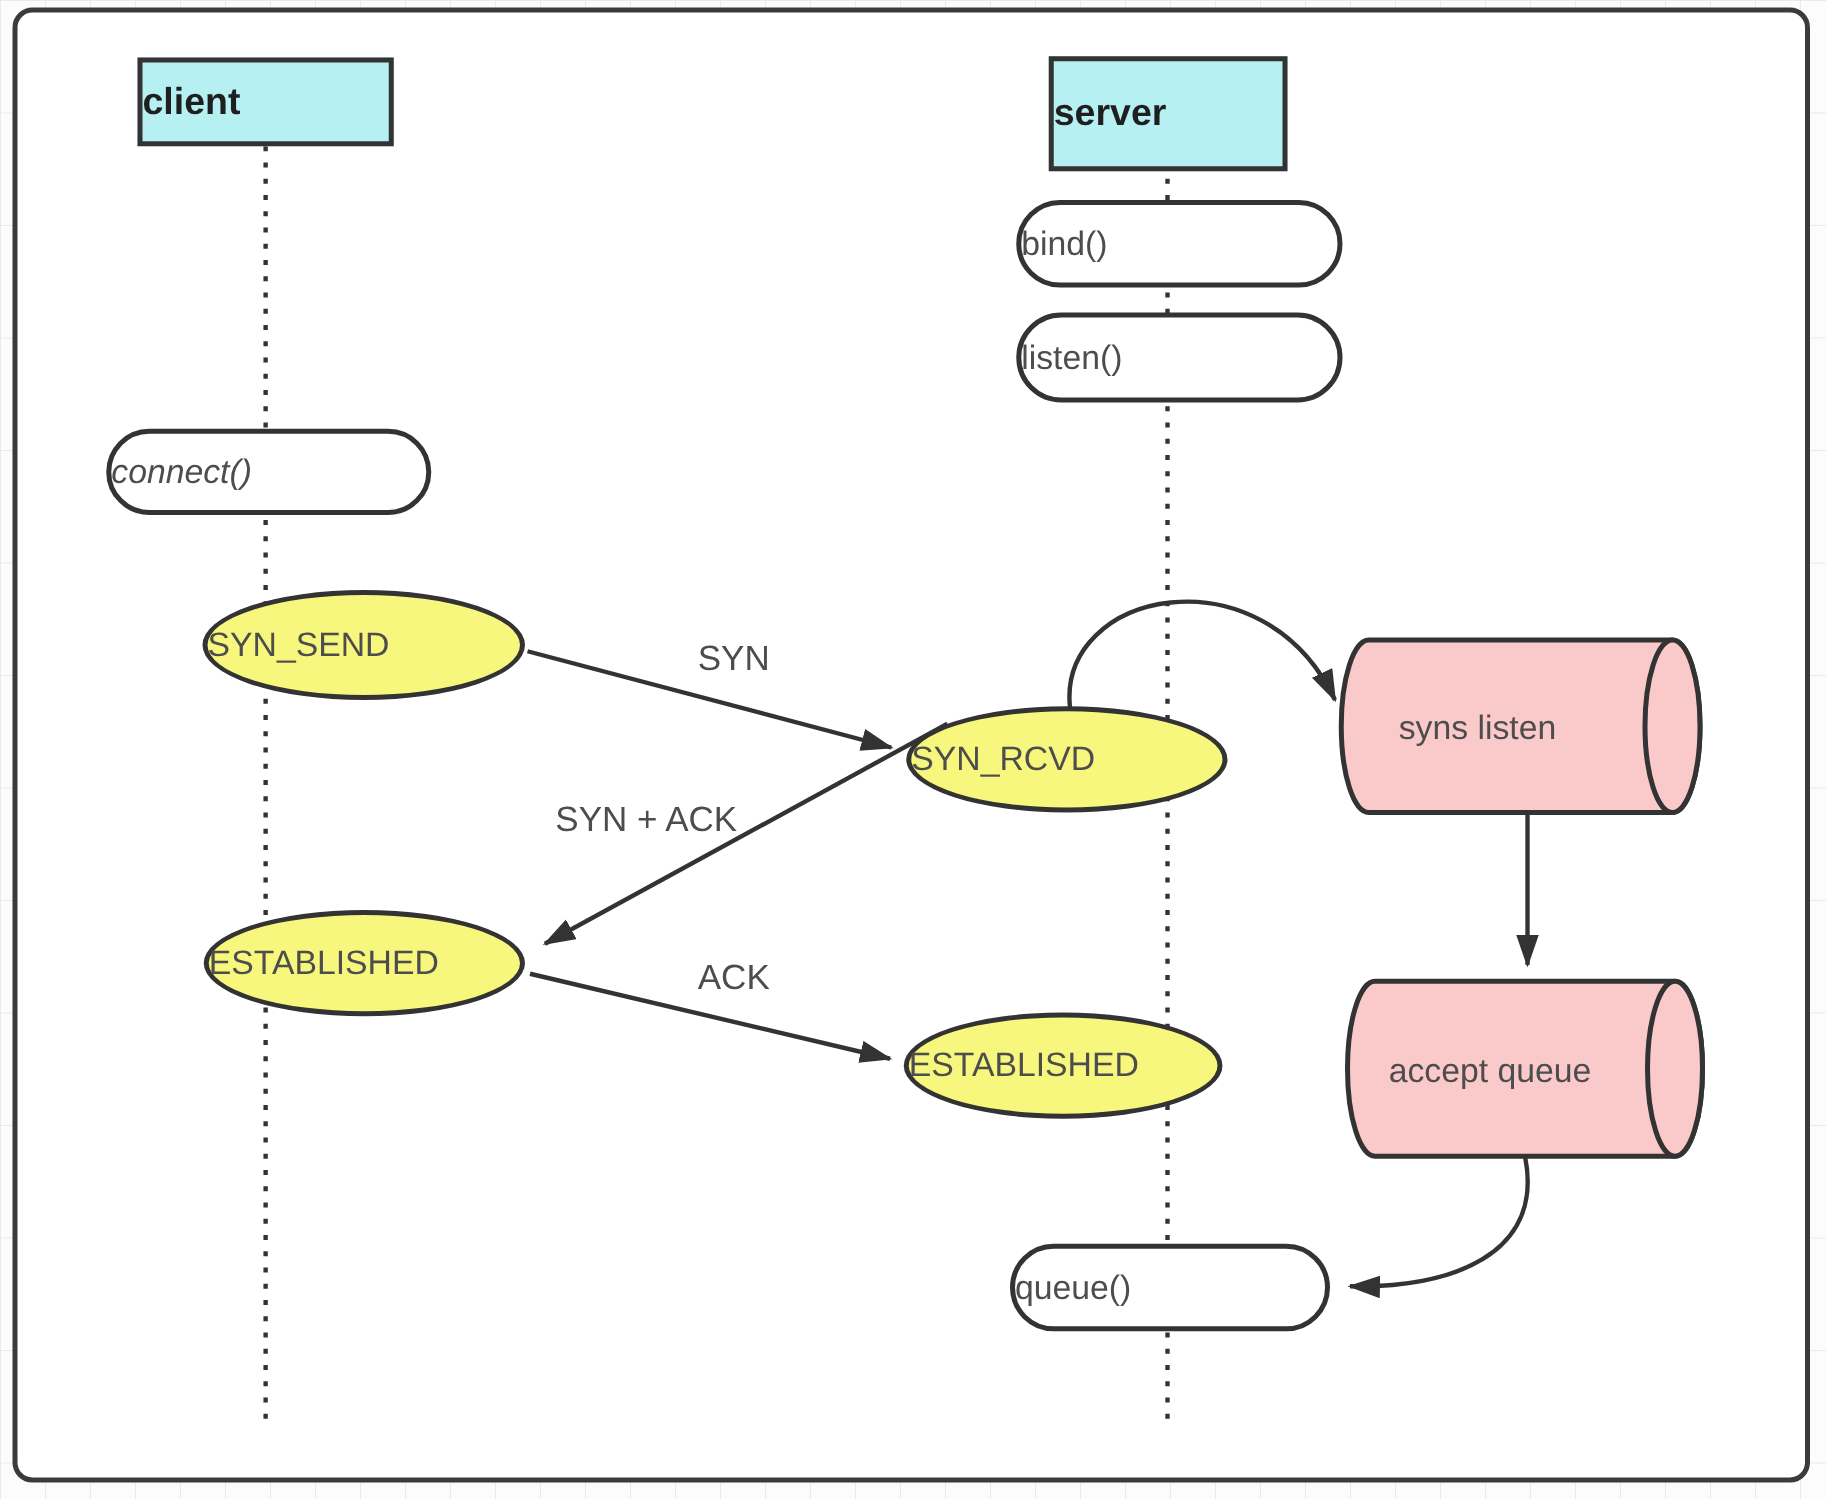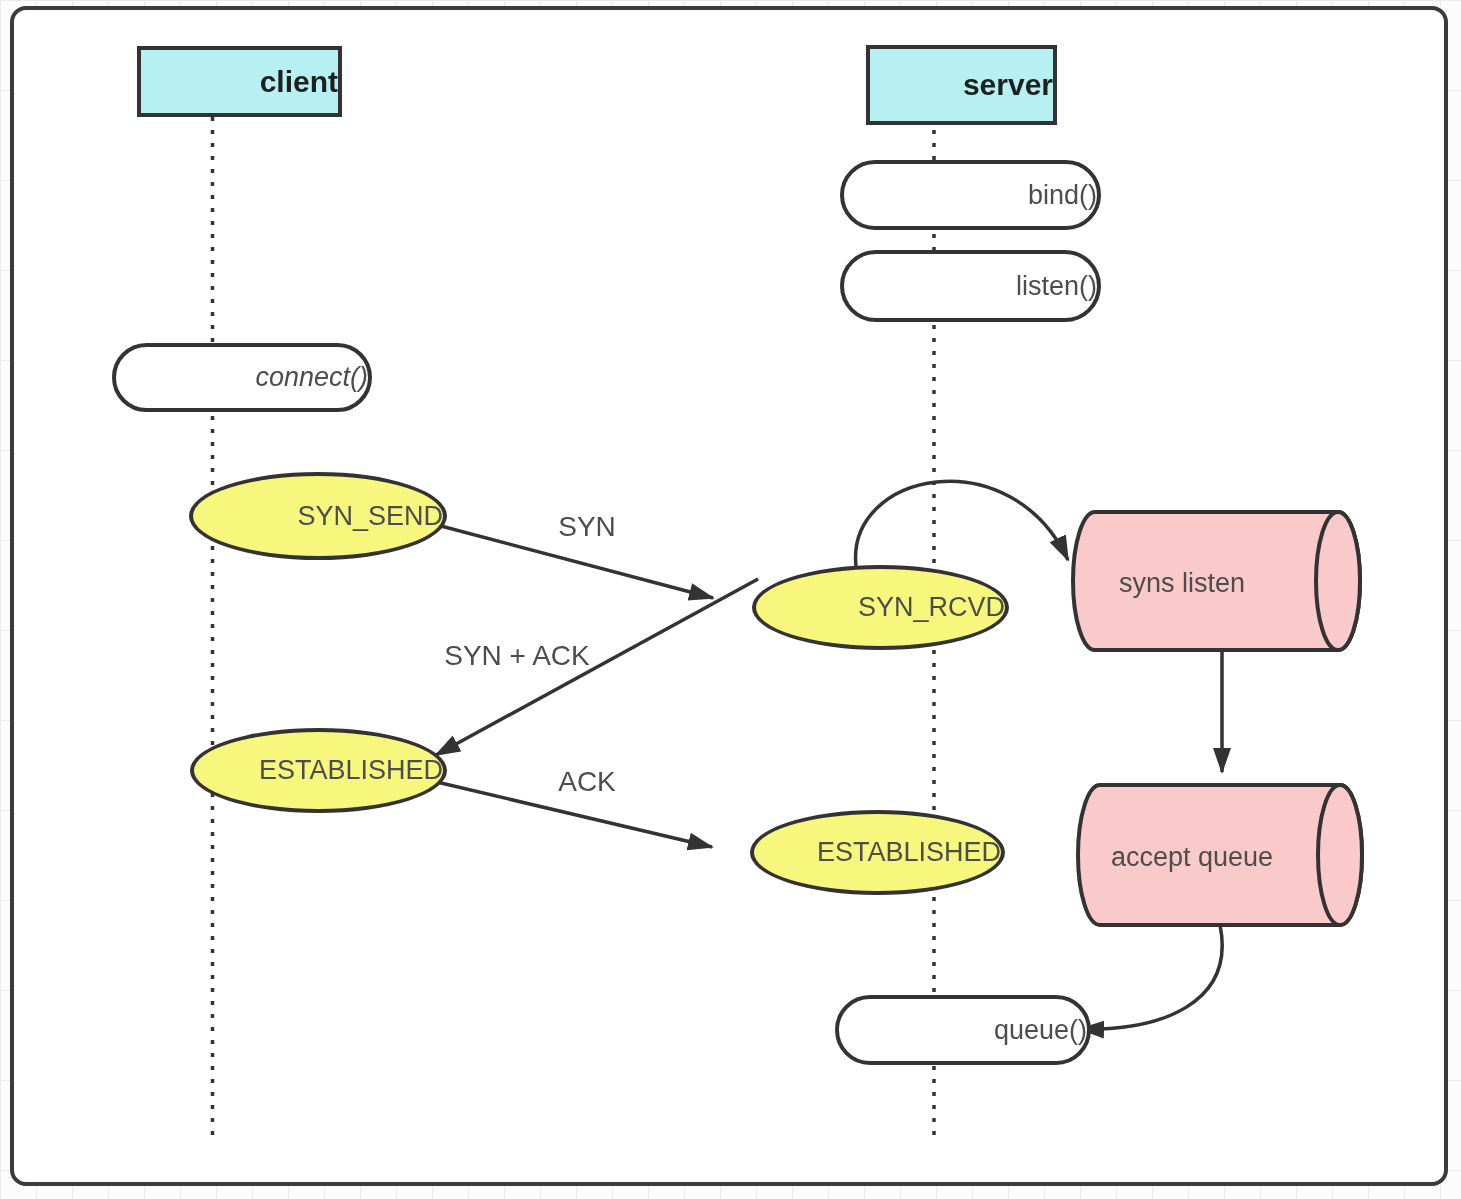--- a/index.html
+++ b/index.html
@@ -25,26 +25,25 @@
     overflow:hidden;
   }
   .canvas{position:absolute;left:0;top:0;width:1461px;height:1199px;}
   .panel{
     position:absolute;left:10px;top:6px;width:1438px;height:1180px;
     background:#ffffff;border:4px solid #3b3b3b;border-radius:16px;
   }
   .layer{position:absolute;left:0;top:0;width:1461px;height:1199px;}
   svg.wires{position:absolute;left:0;top:0;}
   .node{
-    position:absolute;display:flex;align-items:center;justify-content:flex-end;
+    position:absolute;display:flex;align-items:center;justify-content:flex-start;
     border:4px solid var(--stroke);
     color:var(--text);
     font-size:27px;
     background:var(--call-fill);
-    margin-left:27px;
   }
   .actor{
     background:var(--actor-fill);
     color:var(--header-text);
     font-weight:700;font-size:30px;
   }
   .pill{border-radius:36px;}
   .ellipse{border-radius:50%;background:var(--state-fill);}
   .msg-label{
     position:absolute;transform:translate(-50%,-50%);
@@ -90,21 +89,21 @@
 
     <line x1="1222" y1="650" x2="1222" y2="772" stroke="var(--stroke)" stroke-width="3.5" marker-end="url(#arrow)"></line>
 
     <path d="M 1220 925 C 1236 1004, 1160 1031, 1080 1029" fill="none" stroke="var(--stroke)" stroke-width="3.5" marker-end="url(#arrow)"></path>
   </svg>
 
   <div class="node actor" style="left:110px;top:46px;width:205px;height:71px;">
     <span>client</span>
   </div>
 
-  <div class="node actor" style="left:839px;top:45px;width:191px;height:80px;">
+  <div class="node actor" style="left:839px;top:45px;width:191px;height:92px;">
     <span>server</span>
   </div>
 
   <div class="node pill" style="left:813px;top:250px;width:261px;height:72px;">
     <span>listen()</span>
   </div>
 
   <div class="node pill" style="left:813px;top:160px;width:261px;height:70px;">
     <span>bind()</span>
   </div>

